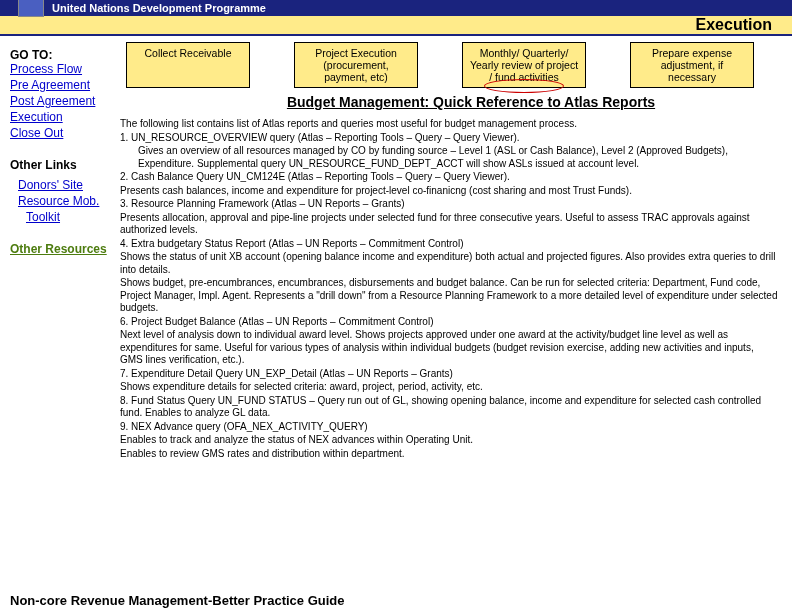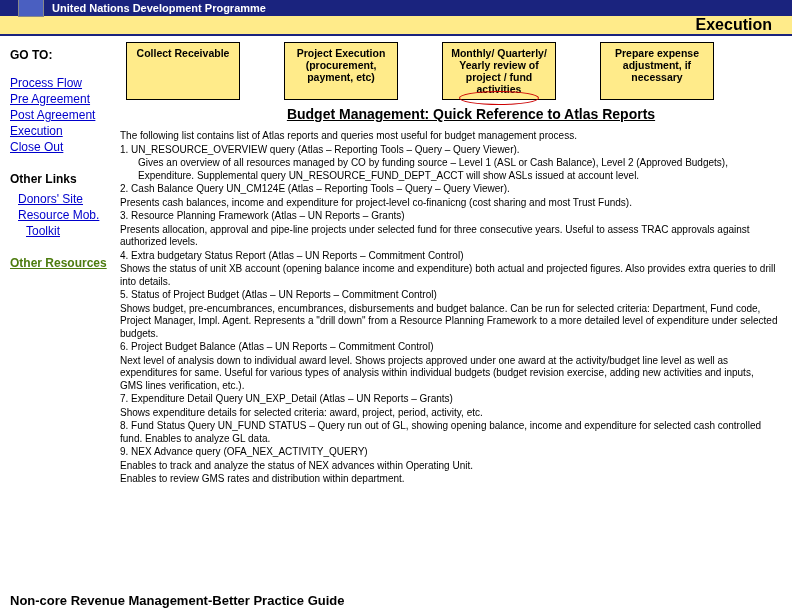--- a/index.html
+++ b/index.html
@@ -45,21 +45,21 @@
     height: 540px;
   }
   .sidebar {
     width: 120px;
     padding: 12px 6px 6px 10px;
     font-size: 12px;
     flex-shrink: 0;
   }
   .sidebar .goto-label {
     font-weight: bold;
-    margin-bottom: 14px;
+    margin-bottom: 0;
   }
   .sidebar .link {
     color: #0000cc;
     text-decoration: underline;
     display: block;
     margin-bottom: 2px;
     cursor: pointer;
   }
   .sidebar .section {
     font-weight: bold;
@@ -78,24 +78,24 @@
   .flow-row {
     display: flex;
     gap: 44px;
     margin-bottom: 6px;
     margin-left: 6px;
   }
   .flow-box {
     border: 1px solid #000;
     background: #ffeb8a;
     font-size: 10.5px;
-    font-weight: bold;
+    font-weight: normal;
     text-align: center;
     padding: 4px 6px;
-    width: 114px;
+    width: 124px;
     line-height: 1.15;
   }
   .flow-box.review {
     position: relative;
   }
   .red-circle {
     position: absolute;
     left: 50%;
     bottom: -6px;
     transform: translateX(-50%);
@@ -212,21 +212,20 @@
     <div class="body-text">
       <p>The following list contains list of Atlas reports and queries most useful for budget management process.</p>
       <p>1. UN_RESOURCE_OVERVIEW query (Atlas – Reporting Tools – Query – Query Viewer).</p>
       <p class="sub">Gives an overview of all resources managed by CO by funding source – Level 1 (ASL or Cash Balance), Level 2 (Approved Budgets), Expenditure. Supplemental query UN_RESOURCE_FUND_DEPT_ACCT will show ASLs issued at account level.</p>
       <p>2. Cash Balance Query UN_CM124E (Atlas – Reporting Tools – Query – Query Viewer).</p>
       <p>Presents cash balances, income and expenditure for project-level co-finanicng (cost sharing and most Trust Funds).</p>
       <p>3. Resource Planning Framework (Atlas – UN Reports – Grants)</p>
       <p>Presents allocation, approval and pipe-line projects under selected fund for three consecutive years. Useful to assess TRAC approvals against authorized levels.</p>
       <p>4. Extra budgetary Status Report (Atlas – UN Reports – Commitment Control)</p>
       <p>Shows the status of unit XB account (opening balance income and expenditure) both actual and projected figures. Also provides extra queries to drill into details.</p>
-      <p>5. Status of Project Budget (Atlas – UN Reports – Commitment Control)</p>
       <p>Shows budget, pre-encumbrances, encumbrances, disbursements and budget balance. Can be run for selected criteria: Department, Fund code, Project Manager, Impl. Agent. Represents a "drill down" from a Resource Planning Framework to a more detailed level of expenditure under selected budgets.</p>
       <p>6. Project Budget Balance (Atlas – UN Reports – Commitment Control)</p>
       <p>Next level of analysis down to individual award level. Shows projects approved under one award at the activity/budget line level as well as expenditures for same. Useful for various types of analysis within individual budgets (budget revision exercise, adding new activities and inputs, GMS lines verification, etc.).</p>
       <p>7. Expenditure Detail Query UN_EXP_Detail (Atlas – UN Reports – Grants)</p>
       <p>Shows expenditure details for selected criteria: award, project, period, activity, etc.</p>
       <p>8. Fund Status Query UN_FUND STATUS – Query run out of GL, showing opening balance, income and expenditure for selected cash controlled fund. Enables to analyze GL data.</p>
       <p>9. NEX Advance query (OFA_NEX_ACTIVITY_QUERY)</p>
       <p>Enables to track and analyze the status of NEX advances within Operating Unit.</p>
       <p>Enables to review GMS rates and distribution within department.</p>
     </div>

